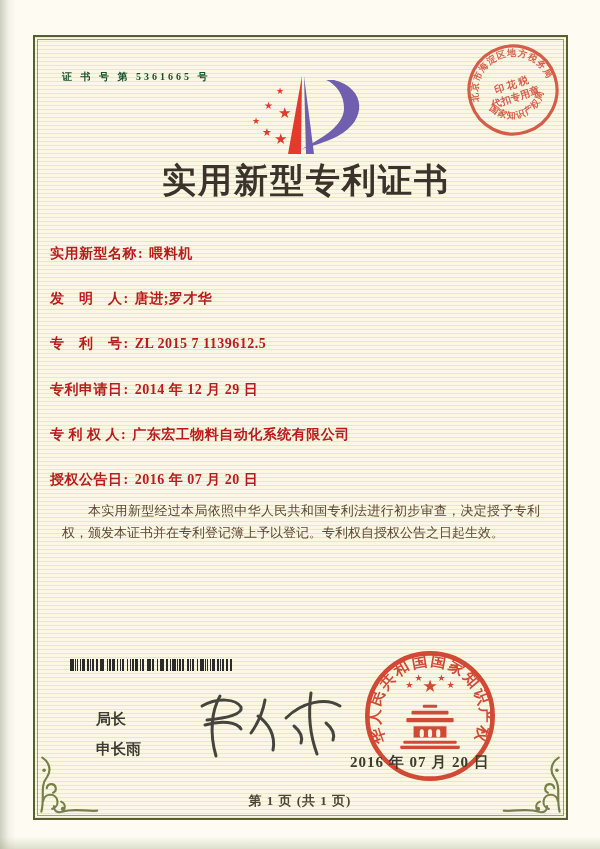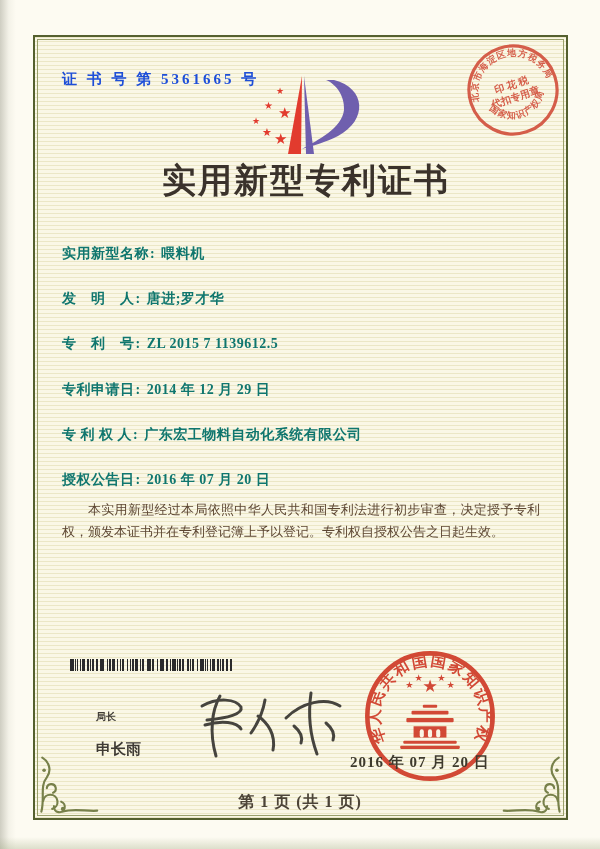--- a/index.html
+++ b/index.html
@@ -20,54 +20,54 @@
     border:2px solid #55602f;
     background-color:#faf7e6;
     background-image:repeating-linear-gradient(to bottom, rgba(210,204,146,.38) 0 1px, rgba(0,0,0,0) 1px 4px);
   }
   .frame-inner{position:absolute;inset:2px;border:1px solid #9aa06b;}
 
   .corner{position:absolute;z-index:4;width:72px;height:72px;color:#77804a;}
   .corner.bl{left:36px;bottom:32px;}
   .corner.br{right:35px;bottom:32px;transform:scaleX(-1);}
 
-  .cert-number{position:absolute;left:62px;top:70px;font-size:15px;font-weight:600;
-    letter-spacing:3px;color:#1d4ed8;z-index:3;}
+  .cert-number{position:absolute;left:62px;top:70px;font-size:10px;font-weight:600;
+    letter-spacing:3px;color:#14532d;z-index:3;}
 
   .logo{position:absolute;left:238px;top:74px;width:140px;height:84px;z-index:2;}
 
   .title{position:absolute;left:12px;right:0;top:158px;text-align:center;
     font-size:34px;font-weight:700;letter-spacing:2px;color:#3a322b;z-index:3;}
 
-  .field-row{position:absolute;left:62px;font-size:14px;font-weight:600;
-    color:#0f766e;letter-spacing:.5px;white-space:nowrap;z-index:3;}
+  .field-row{position:absolute;left:50px;font-size:14px;font-weight:600;
+    color:#b91c1c;letter-spacing:.5px;white-space:nowrap;z-index:3;}
   .field-row .colon{margin:0 6px 0 1px;}
 
   .body-text{position:absolute;left:62px;top:500px;width:478px;z-index:3;
-    font-size:13px;line-height:21.5px;text-align:justify;color:#5c4632;font-weight:500;font-family:Liberation Mono, monospace;}
+    font-size:13px;line-height:21.5px;text-align:justify;color:#5c4632;font-weight:500;}
   .body-text p{margin:0;text-indent:2em;}
 
   .barcode{position:absolute;left:70px;top:659px;width:162px;height:12px;z-index:3;
     background-image:
       repeating-linear-gradient(90deg,#2b2b2b 0 1px,rgba(0,0,0,0) 1px 2px,#2b2b2b 2px 4px,rgba(0,0,0,0) 4px 7px,#2b2b2b 7px 8px,rgba(0,0,0,0) 8px 10px),
       repeating-linear-gradient(90deg,#2b2b2b 0 2px,rgba(0,0,0,0) 2px 5px,#2b2b2b 5px 6px,rgba(0,0,0,0) 6px 13px);
   }
 
-  .director-title{position:absolute;left:96px;top:710px;font-size:10px;font-weight:700;color:#3f3b35;z-index:3;}
+  .director-title{position:absolute;left:96px;top:710px;font-size:15px;font-weight:700;color:#3f3b35;z-index:3;}
   .director-name{position:absolute;left:96px;top:740px;font-size:15px;font-weight:700;color:#3f3b35;z-index:3;text-align:center;}
   .signature{position:absolute;left:190px;top:688px;width:165px;height:82px;z-index:3;}
 
   .seal{position:absolute;left:355px;top:641px;width:150px;height:150px;z-index:4;opacity:.92;}
   .seal-date{position:absolute;left:350px;top:753px;width:170px;font-size:15px;font-weight:700;
     color:#3e3a2d;letter-spacing:1px;z-index:6;white-space:nowrap;}
 
   .tax-stamp{position:absolute;left:463px;top:40px;width:100px;height:100px;z-index:3;
     transform:rotate(-18deg);opacity:.85;}
 
-  .footer{position:absolute;left:0;right:0;top:792px;text-align:center;font-size:16px;
+  .footer{position:absolute;left:0;right:0;top:792px;text-align:center;font-size:13px;
     letter-spacing:1px;color:#4c4437;z-index:3;font-weight:600;}
 </style>
 </head>
 <body>
 
 <div class="page-edge"></div>
 <div class="bottom-edge"></div>
 
 <div class="frame">
   <div class="frame-inner"></div>

